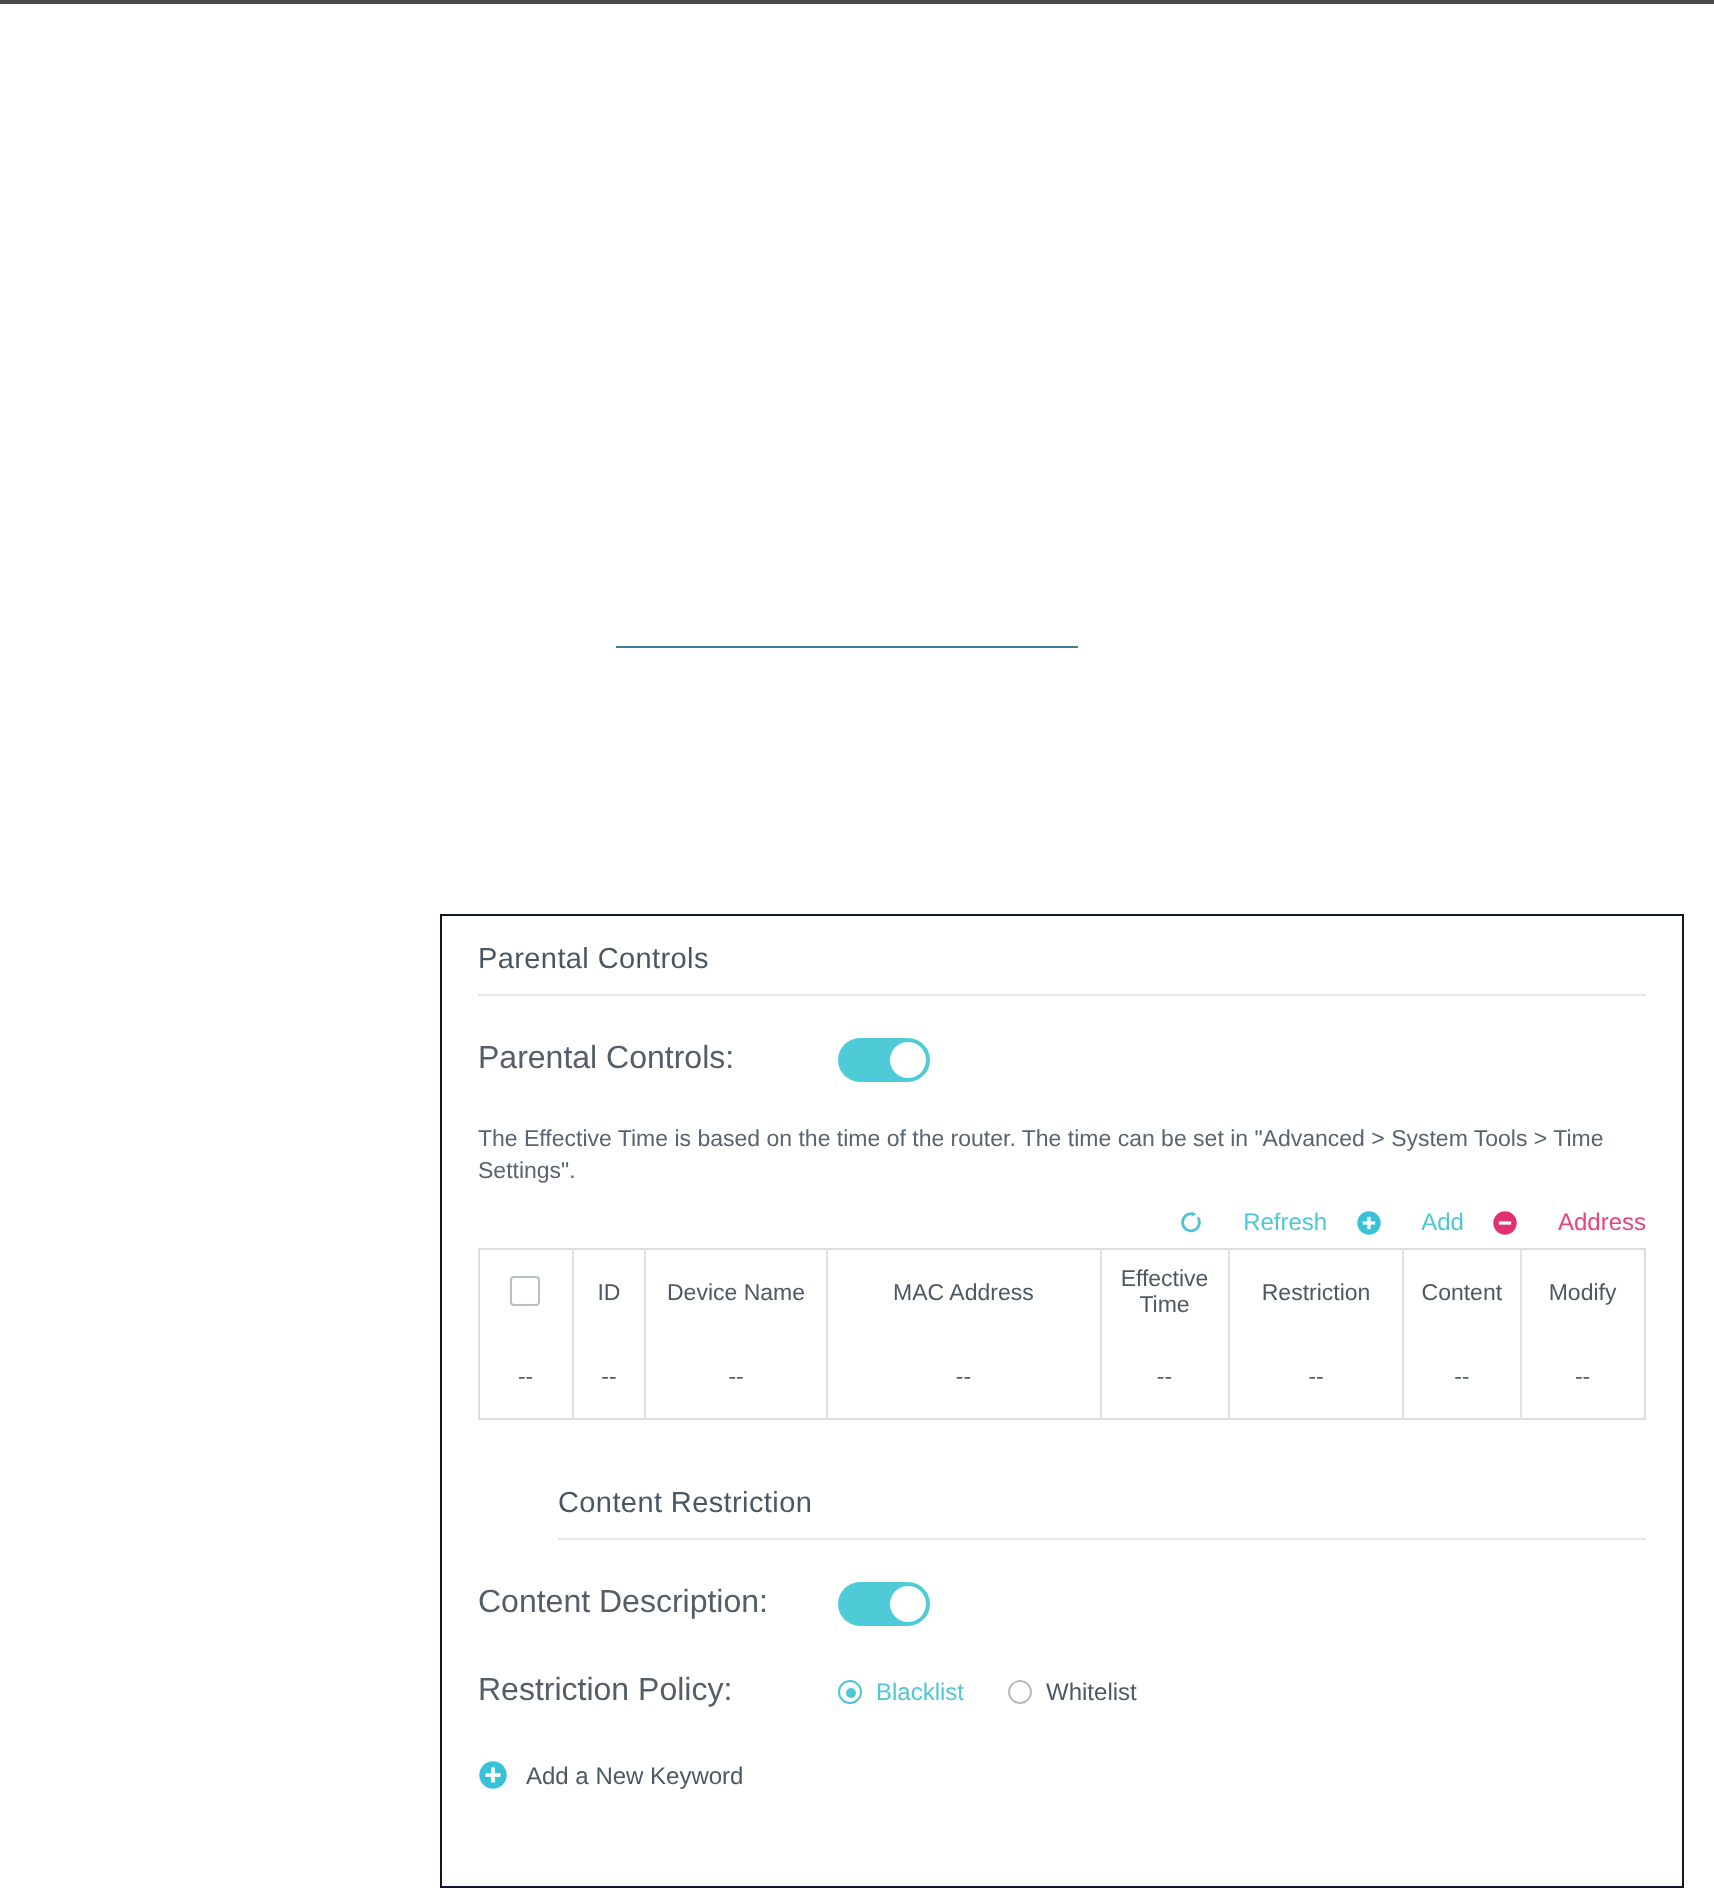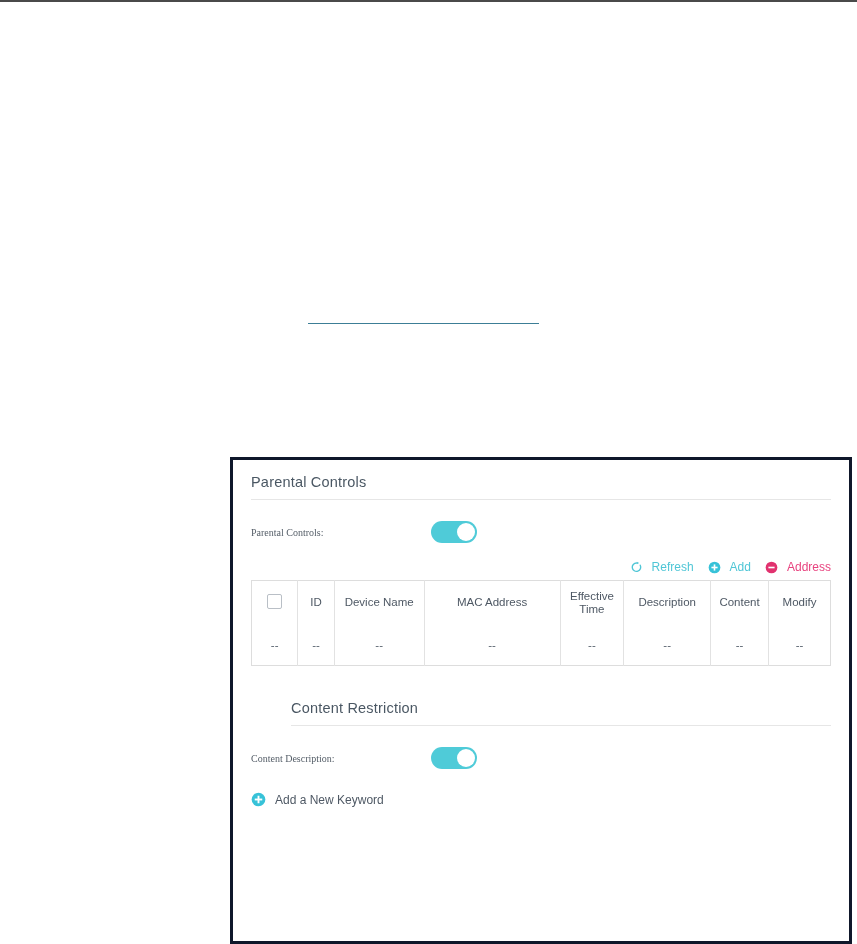--- a/index.html
+++ b/index.html
@@ -29,26 +29,26 @@
     left: 308px;
     top: 321px;
     width: 231px;
     height: 0;
     border-bottom: 1.6px solid #3c7e96;
   }
 
   
   .card {
     position: absolute;
-    left: 230px;
+    left: 220px;
     top: 455px;
     width: 622px;
     height: 487px;
     background: #ffffff;
-    border: 3px solid #0f172a;
+    border: 1px solid #0f172a;
     box-sizing: border-box;
     padding: 0 18px;
   }
 
   .section-title {
     font-size: 14.5px;
     color: #4a5763;
     letter-spacing: .2px;
     padding: 14px 0 9px 0;
     border-bottom: 1px solid #e6e6e6;
@@ -56,23 +56,22 @@
   .section-title.second { padding-top: 25px; }
 
   .form-row {
     display: flex;
     align-items: center;
     min-height: 36px;
   }
   .row-label {
     width: 180px;
     flex: 0 0 180px;
-    font-size: 10px;
+    font-size: 16px;
     color: #555e68;
-    font-family: Liberation Serif, serif;
   }
 
   
   .toggle {
     width: 46px;
     height: 22px;
     border-radius: 11px;
     background: #4fcbd8;
     position: relative;
     display: inline-block;
@@ -100,21 +99,21 @@
   .table-actions {
     display: flex;
     justify-content: flex-end;
     align-items: center;
     gap: 14px;
     padding: 10px 0 6px 0;
   }
   .action-link {
     display: inline-flex;
     align-items: center;
-    gap: 9px;
+    gap: 20px;
     font-size: 12px;
     cursor: pointer;
   }
   .action-link.teal { color: #4fc6d6; }
   .action-link.pink { color: #e8437f; }
   .ic { display: inline-block; line-height: 0; }
 
   
   table.dev-table {
     width: 100%;
@@ -212,20 +211,21 @@
 
   <div class="form-row" style="margin-top:14px;">
     <div class="row-label">Parental Controls:</div>
     <div class="toggle">
       <span class="knob"></span>
     </div>
   </div>
 
   
 
+  <div class="hint-text">The Effective Time is based on the time of the router. The time can be set in "Advanced &gt; System Tools &gt; Time Settings".</div>
 
   <div class="table-actions">
 
     <span class="action-link teal">
       <span class="ic">
         <svg width="13" height="13" viewBox="0 0 16 16">
           <path d="M8 2.4 A5.2 5.2 0 1 0 12.6 5.2" fill="none" stroke="#4fc6d6" stroke-width="1.7" stroke-linecap="round"></path>
           <path d="M8.4 0.9 L8.4 4.0 L11.3 2.6 Z" fill="#4fc6d6"></path>
         </svg>
       </span>
@@ -268,21 +268,21 @@
     </colgroup>
     <thead>
       <tr>
         <th>
           <span class="hdr-check"></span>
         </th>
         <th>ID</th>
         <th>Device Name</th>
         <th>MAC Address</th>
         <th>Effective Time</th>
-        <th>Description</th>
+        <th>Restriction</th>
         <th>Content</th>
         <th>Modify</th>
       </tr>
     </thead>
     <tbody>
       <tr>
         <td>--</td>
         <td>--</td>
         <td>--</td>
         <td>--</td>
@@ -297,20 +297,33 @@
   
   <div class="section-title second" style="padding-top:34px;margin-left:40px;">Content Restriction</div>
 
   <div class="form-row" style="margin-top:14px;">
     <div class="row-label">Content Description:</div>
     <div class="toggle">
       <span class="knob"></span>
     </div>
   </div>
 
+  <div class="form-row" style="margin-top:8px;">
+    <div class="row-label">Restriction Policy:</div>
+    <div class="radio-group">
+      <span class="radio-opt selected">
+        <span class="rd on"></span>
+        <span>Blacklist</span>
+      </span>
+      <span class="radio-opt unselected">
+        <span class="rd"></span>
+        <span>Whitelist</span>
+      </span>
+    </div>
+  </div>
 
   <div class="add-keyword">
     <span class="ic">
       <svg width="15" height="15" viewBox="0 0 16 16">
         <circle cx="8" cy="8" r="7.3" fill="#37c2d8"></circle>
         <rect x="4.0" y="7.0" width="8.0" height="2.0" fill="#ffffff"></rect>
         <rect x="7.0" y="4.0" width="2.0" height="8.0" fill="#ffffff"></rect>
       </svg>
     </span>
     <span>Add a New Keyword</span>

